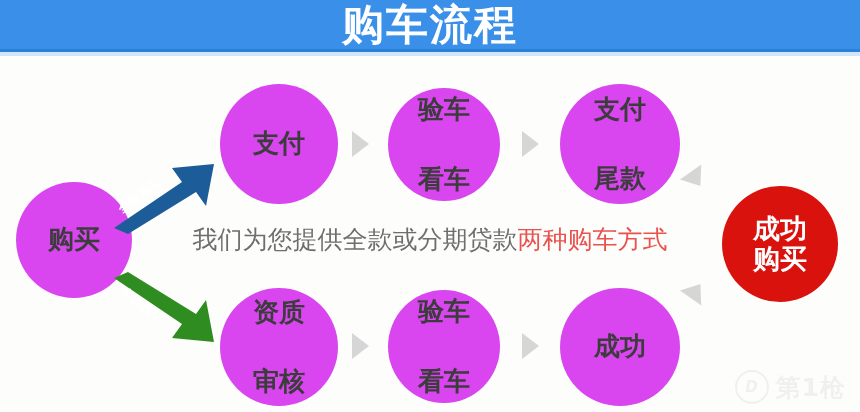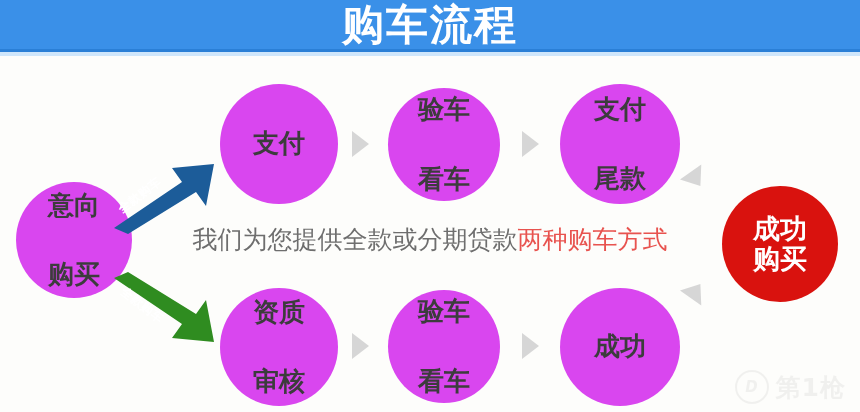--- a/index.html
+++ b/index.html
@@ -93,21 +93,20 @@
 <body>
 
 <div id="stage">
 
   <div class="header"></div>
   <div class="header-rule1"></div>
   <div class="header-rule2"></div>
   <div class="header-title">购车流程</div>
 
   <div class="node node-gray" id="n-intent">
-    <span class="ln">意向</span>
     <span class="ln">购买</span>
   </div>
 
   <div class="bigarrow" id="arrow-cash">
     <svg width="110" height="72" viewBox="0 0 110 72" aria-hidden="true">
       <polygon points="4,66 72,20 62,6 104,2 96,44 86,30 18,72" fill="#1c5c99"></polygon>
     </svg>
     <span class="alabel">全款购车</span>
   </div>
 

